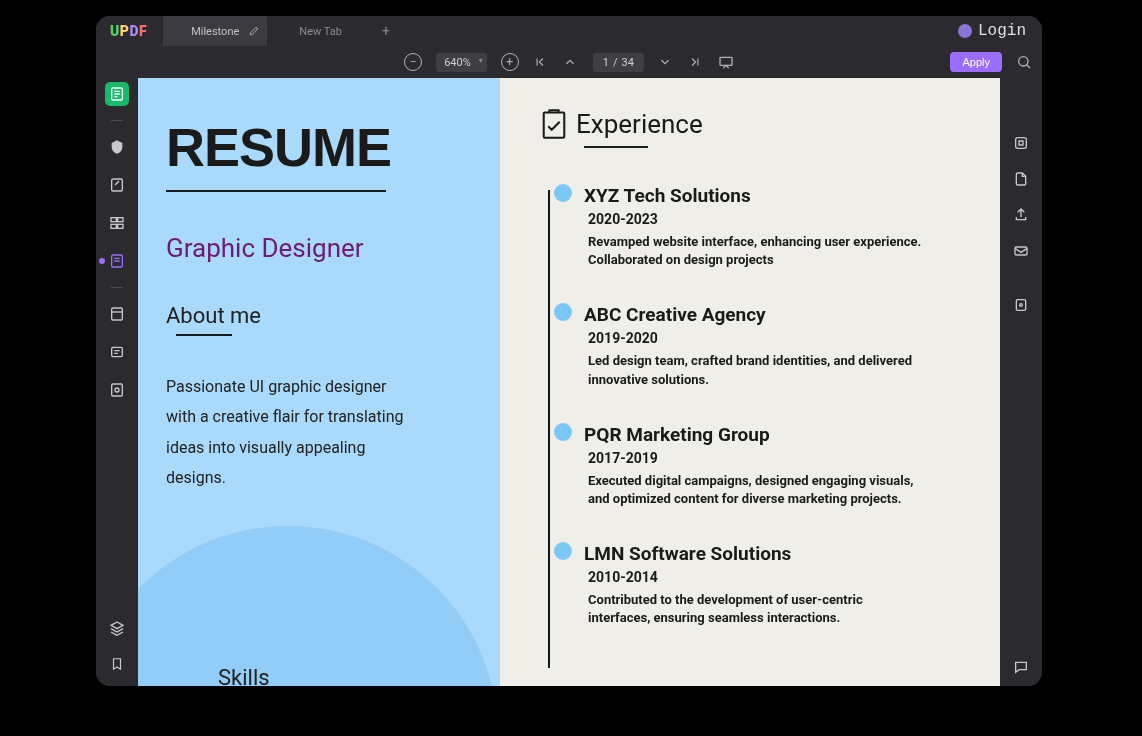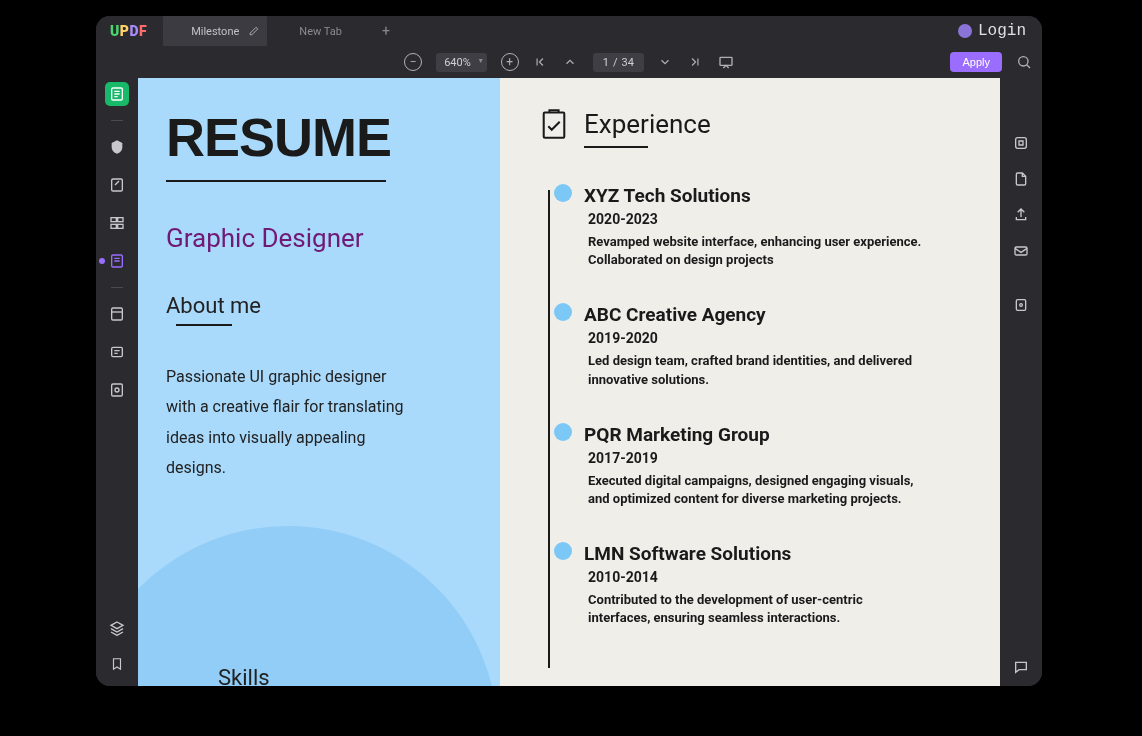--- a/index.html
+++ b/index.html
@@ -136,21 +136,21 @@
   flex: 1; background: #1b1b1e; padding: 0;
   overflow: hidden;
 }
 .page {
   width: 100%; height: 100%;
   display: flex;
   background: #f0eee9;
 }
 .page-left {
   width: 42%; background: #a9d9fb;
-  padding: 28px 28px; position: relative; overflow: hidden;
+  padding: 38px 28px; position: relative; overflow: hidden;
 }
 .page-left .big-title {
   font-size: 54px; font-weight: 900; letter-spacing: -1px;
   color: #1a1a1a; font-family: Arial, sans-serif;
 }
 .page-left .hr1 { width: 220px; height: 2px; background: #1a1a1a; margin-top: 12px; }
 .page-left .subtitle { font-size: 26px; color: #701a75; margin-top: 41px; font-weight: 400; }
 .page-left .about-h { font-size: 22px; color: #222; margin-top: 40px; font-weight: 400; }
 .page-left .hr2 { width: 56px; height: 2px; background: #1a1a1a; margin-top: 6px; margin-left: 10px; }
 .page-left .about-text {
@@ -160,21 +160,21 @@
 .page-left .circle {
   position: absolute; width: 420px; height: 420px; border-radius: 50%;
   background: #91cdf7; left: -60px; bottom: -260px;
 }
 .page-left .skills-h {
   position: absolute; bottom: -4px; left: 80px; font-size: 22px; color: #222;
 }
 .page-right {
   width: 58%; padding: 30px 30px 30px 40px; position: relative;
 }
-.exp-header { display: flex; align-items: center; gap: 16px; }
+.exp-header { display: flex; align-items: center; gap: 8px; }
 .clip-icon { width: 28px; height: 32px; }
 .exp-title { font-size: 26px; color: #1a1a1a; font-weight: 400; }
 .exp-hr { width: 64px; height: 2px; background: #1a1a1a; margin-top: 6px; margin-left: 44px; }
 .timeline { margin-top: 36px; position: relative; padding-left: 20px; }
 .timeline::before {
   content: ""; position: absolute; left: 8px; top: 6px; bottom: -40px;
   width: 1.5px; background: #1a1a1a;
 }
 .tl-item { position: relative; margin-bottom: 34px; padding-left: 24px; font-weight: bold; }
 .tl-item::before {

